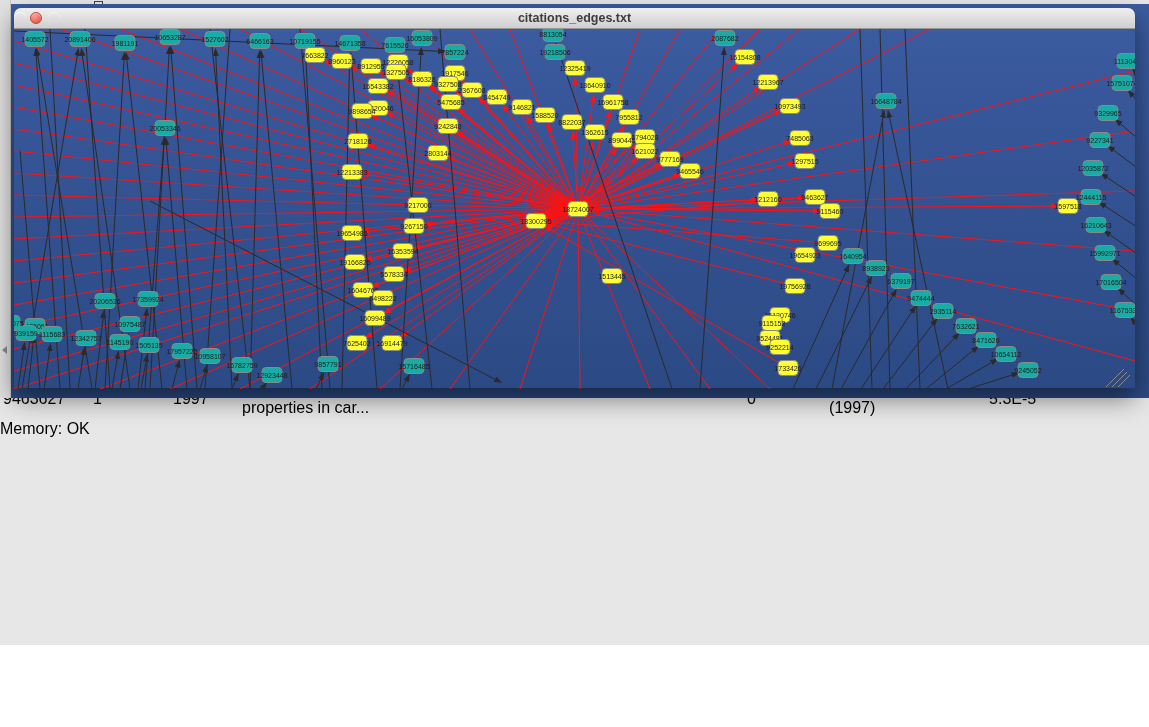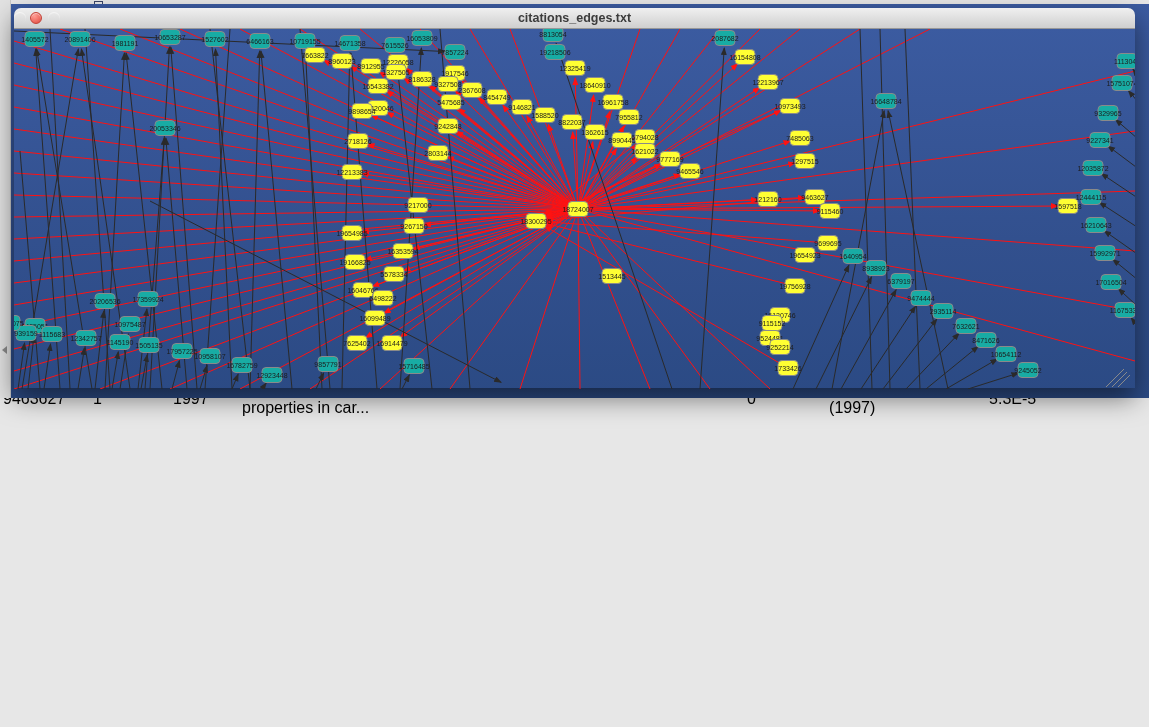--- a/index.html
+++ b/index.html
@@ -1,16 +1,16 @@
 <!DOCTYPE html>
 <html><head>
 <meta charset="utf-8">
 <style>
   html,body{margin:0;padding:0;}
-  .screen{position:relative;width:1149px;height:727px;background:#e7e7e7;overflow:hidden;
+  .screen{position:relative;width:1149px;height:645px;background:#e7e7e7;overflow:hidden;
     font-family:"Liberation Sans",sans-serif;-webkit-font-smoothing:antialiased;}
   
   .left-strip{position:absolute;left:0;top:0;width:10px;height:398px;background:#e2e2e2;border-right:1px solid #c9c9c9;}
   .splitter-handle{position:absolute;left:2px;top:346px;width:0;height:0;
     border-top:4px solid transparent;border-bottom:4px solid transparent;border-right:5px solid #8a8a8a;}
   .net-bg{position:absolute;left:10px;top:4px;width:1139px;height:394px;
     background:linear-gradient(180deg,#3c5ca2 0%,#32508e 60%,#2b4a84 100%);}
   .net-window{position:absolute;left:14px;top:8px;width:1121px;height:380px;
     border-radius:7px 7px 0 0;box-shadow:0 10px 26px rgba(0,0,0,.5);}
   .titlebar{height:20px;background:linear-gradient(#f0f0f0,#cfcfcf);border-bottom:1px solid #979797;
@@ -927,14 +927,18 @@
           </tbody>
       </table>
       <div class="vscroll">
         <div class="vthumb"></div>
       </div>
     </div>
 
     <div class="bottom-divider"></div>
   </div>
 
+  <div class="statusbar">
+    <span class="memlabel">Memory: OK</span>
+    <span class="memled"></span>
+  </div>
 
 </div>
 
 </body></html>

